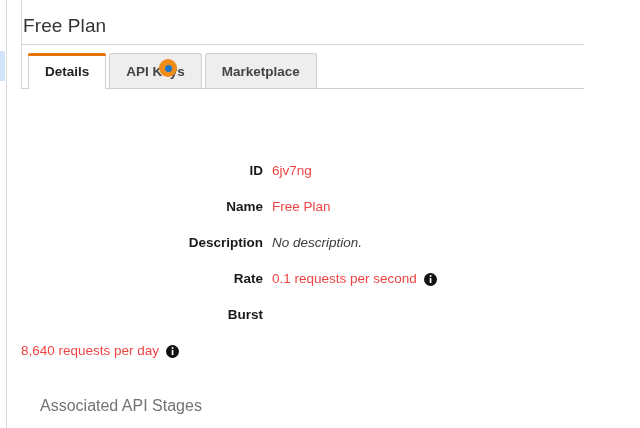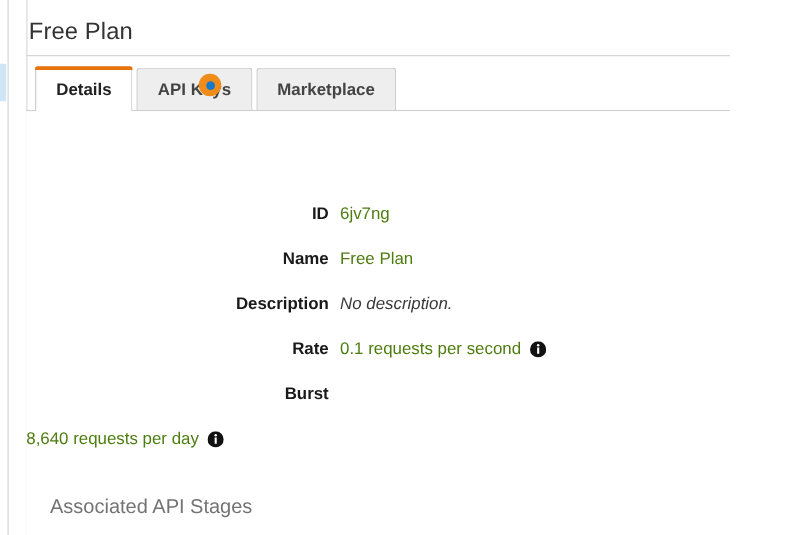--- a/index.html
+++ b/index.html
@@ -117,21 +117,21 @@
     right: 0;
     top: 88px;
     height: 1px;
     background: #cfcfcf;
   }
   .tabs {
     position: absolute;
     left: 7px;
     top: 0;
     display: flex;
-    align-items: center;
+    align-items: flex-start;
     height: 36px;
   }
   .tab {
     position: relative;
     box-sizing: border-box;
     height: 35px;
     padding: 0 16px;
     display: flex;
     align-items: center;
     font-size: 13.5px;
@@ -219,21 +219,21 @@
     text-align: right;
     padding-right: 9px;
     box-sizing: border-box;
     font-size: 13.5px;
     font-weight: bold;
     color: #1a1a1a;
     white-space: nowrap;
   }
   .detail-value {
     font-size: 13.5px;
-    color: #4d7c0f;
+    color: #ef4444;
     white-space: nowrap;
     display: flex;
     align-items: center;
   }
   .detail-value.muted {
     font-style: italic;
     color: #3a3a3a;
   }
   .info-icon {
     display: inline-flex;

